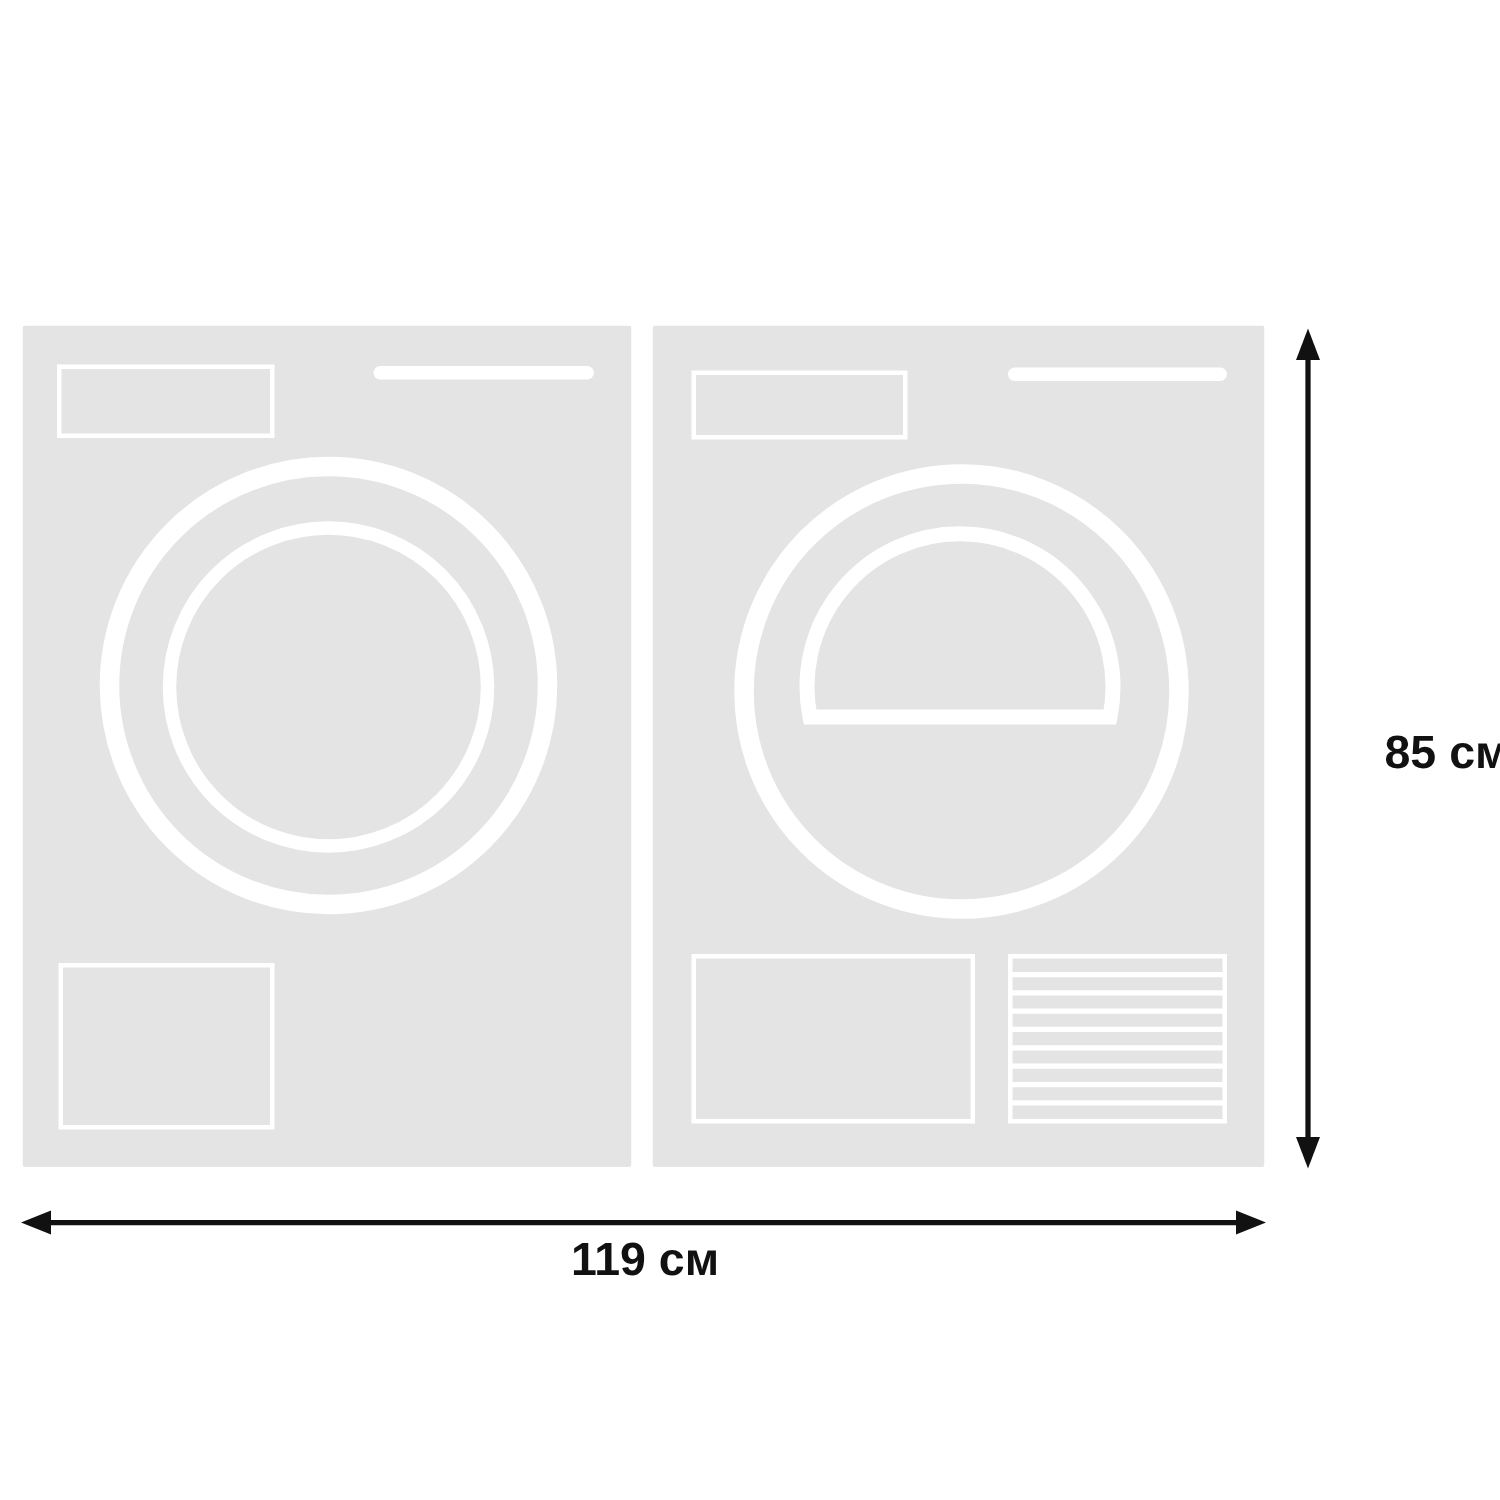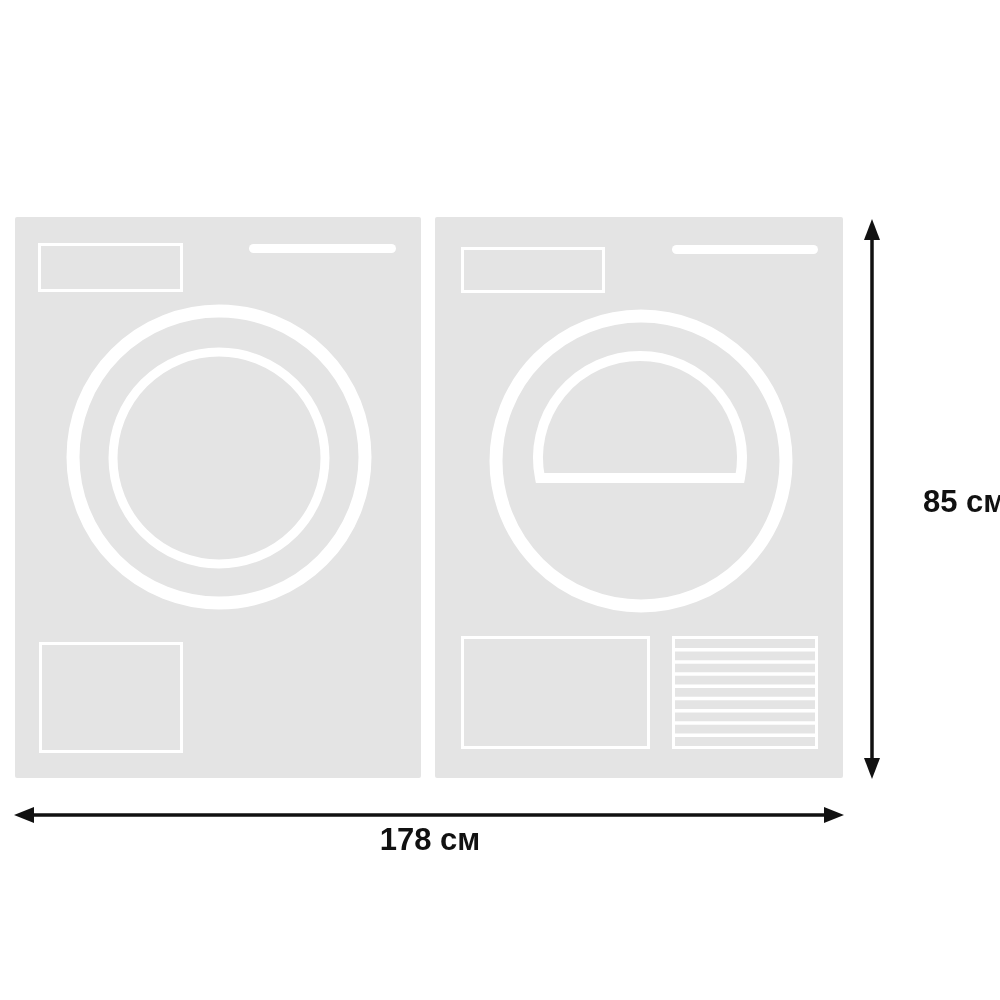--- a/index.html
+++ b/index.html
@@ -77,16 +77,16 @@
       <polygon points="14,815 34,807 34,823"></polygon>
       <polygon points="844,815 824,807 824,823"></polygon>
     </g>
     <g>
       <line x1="872" y1="236" x2="872" y2="762"></line>
       <polygon points="872,219 864,240 880,240"></polygon>
       <polygon points="872,779 864,758 880,758"></polygon>
     </g>
   </svg>
 
-  <div class="dim-label width">178 см</div>
+  <div class="dim-label width">119 см</div>
   <div class="dim-label height">85 см</div>
 
 </div>
 
 </body></html>

